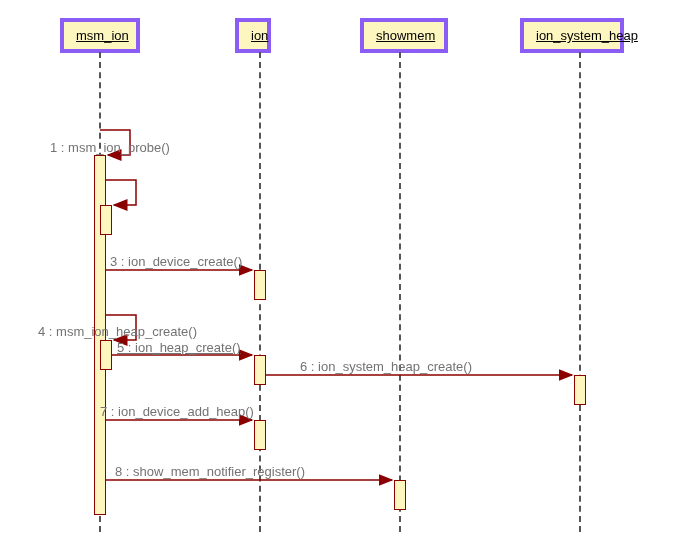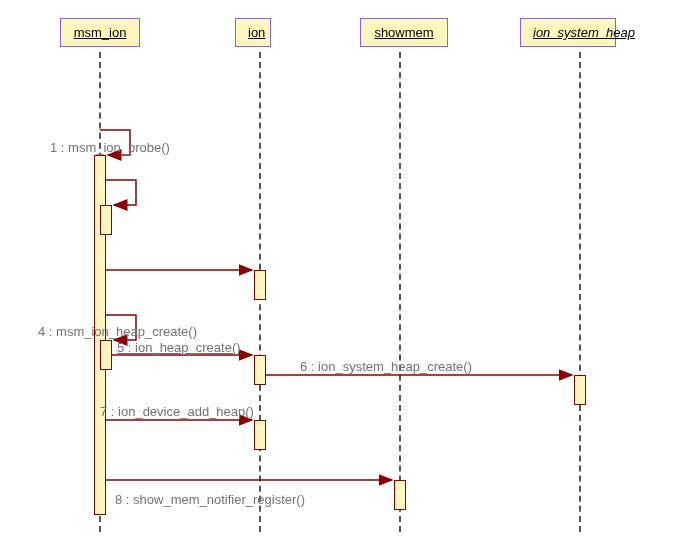--- a/index.html
+++ b/index.html
@@ -10,21 +10,21 @@
     font-size: 13px;
   }
   .canvas {
     position: relative;
     width: 680px;
     height: 540px;
   }
   .participant {
     position: absolute;
     background: #fdf6bf;
-    border: 1px solid #8b5cf6;
+    border: 4px solid #8b5cf6;
     padding: 6px 12px;
     text-align: center;
     color: #000;
     text-decoration: underline;
     box-sizing: border-box;
     top: 18px;
   }
   .lifeline {
     position: absolute;
     border-left: 2px dashed #555;
@@ -59,21 +59,21 @@
 
   <div class="participant" style="left:60px;width:80px;">
     <span>msm_ion</span>
   </div>
   <div class="participant" style="left:235px;width:36px;">
     <span>ion</span>
   </div>
   <div class="participant" style="left:360px;width:88px;">
     <span>showmem</span>
   </div>
-  <div class="participant" style="left:520px;width:96px;font-style:italic;">
+  <div class="participant" style="left:520px;width:104px;">
     <span>ion_system_heap</span>
   </div>
 
   <div class="lifeline" style="left:99px;"></div>
   <div class="lifeline" style="left:259px;"></div>
   <div class="lifeline" style="left:399px;"></div>
   <div class="lifeline" style="left:579px;"></div>
 
   <div class="activation" style="left:94px; top:155px; height:360px;"></div>
 
@@ -109,19 +109,20 @@
     <line x1="112" y1="355" x2="252" y2="355" stroke="#8b0000" stroke-width="1.5" marker-end="url(#arr)"></line>
 
     <line x1="266" y1="375" x2="572" y2="375" stroke="#8b0000" stroke-width="1.5" marker-end="url(#arr)"></line>
 
     <line x1="106" y1="420" x2="252" y2="420" stroke="#8b0000" stroke-width="1.5" marker-end="url(#arr)"></line>
 
     <line x1="106" y1="480" x2="392" y2="480" stroke="#8b0000" stroke-width="1.5" marker-end="url(#arr)"></line>
   </svg>
 
   <div class="label" style="left:50px; top:140px;">1 : msm_ion_probe()</div>
+  <div class="label" style="left:110px; top:254px;">3 : ion_device_create()</div>
   <div class="label" style="left:38px; top:324px;">4 : msm_ion_heap_create()</div>
   <div class="label" style="left:117px; top:340px;text-decoration:underline;">5 : ion_heap_create()</div>
   <div class="label" style="left:300px; top:359px;">6 : ion_system_heap_create()</div>
   <div class="label" style="left:100px; top:404px;">7 : ion_device_add_heap()</div>
-  <div class="label" style="left:115px; top:464px;margin-top:28px;">8 : show_mem_notifier_register()</div>
+  <div class="label" style="left:115px; top:464px;">8 : show_mem_notifier_register()</div>
 
 </div>
 
 </body></html>

